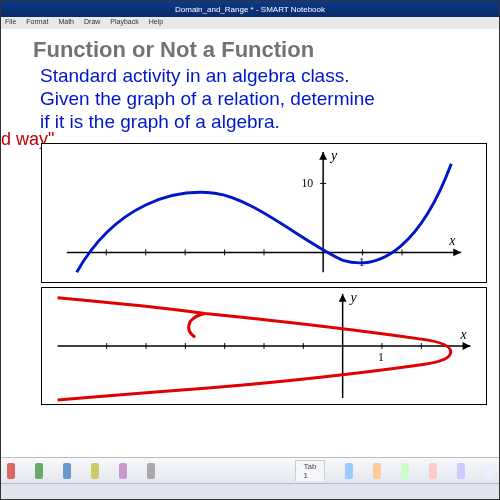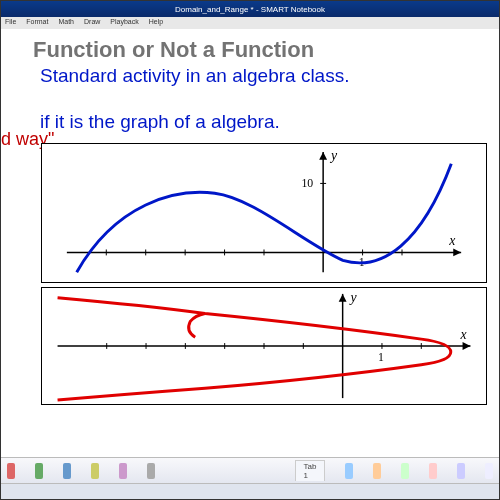--- a/index.html
+++ b/index.html
@@ -116,21 +116,21 @@
     <span>Math</span>
     <span>Draw</span>
     <span>Playback</span>
     <span>Help</span>
   </div>
 
   <div class="content">
     <div class="title">Function or Not a Function</div>
     <div class="desc">
       <span>Standard activity in an algebra class.</span><br>
-      <br>
+      <span>Given the graph of a relation, determine</span><br>
       <span>if it is the graph of a algebra.</span>
     </div>
 
     <div class="dway">d way"</div>
 
     <div class="graph-box g1">
       <svg viewBox="0 0 440 140">
 
         <line x1="20" y1="110" x2="420" y2="110" stroke="#000" stroke-width="1.5"></line>
         <polygon points="420,110 412,106 412,114" fill="#000"></polygon>

